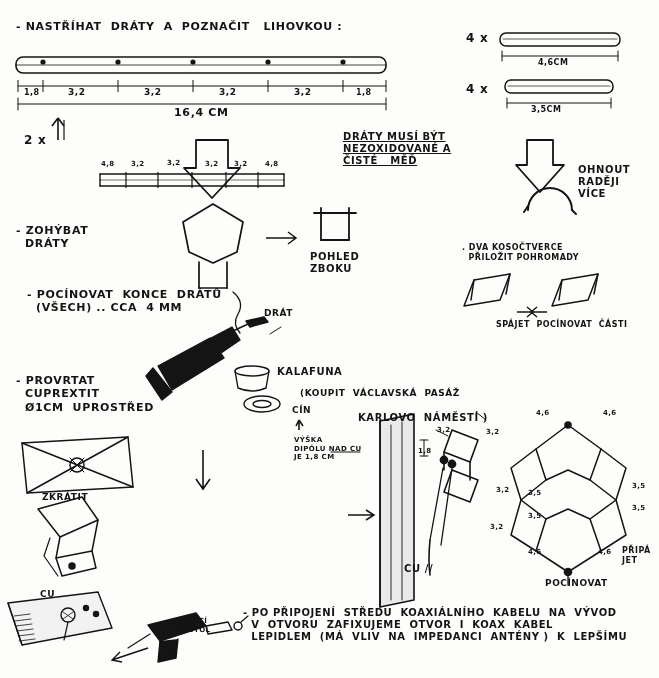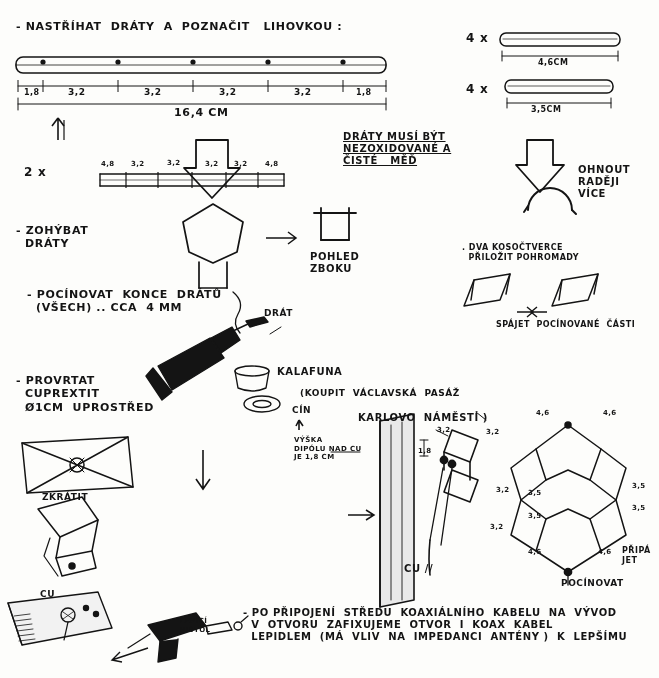--- a/index.html
+++ b/index.html
@@ -264,21 +264,21 @@
 <div class="txt s9" style="left:219px;top:87px;">3,2</div>
 <div class="txt s9" style="left:294px;top:87px;">3,2</div>
 <div class="txt s8" style="left:356px;top:88px;">1,8</div>
 <div class="txt s11" style="left:174px;top:106px;">16,4 CM</div>
 
 <div class="txt s12" style="left:466px;top:31px;">4 x</div>
 <div class="txt s8" style="left:538px;top:58px;">4,6CM</div>
 <div class="txt s12" style="left:466px;top:82px;">4 x</div>
 <div class="txt s8" style="left:531px;top:105px;">3,5CM</div>
 
-<div class="txt s12" style="left:24px;top:133px;margin-top:32px;">2 x</div>
+<div class="txt s12" style="left:24px;top:133px;">2 x</div>
 
 <div class="txt s7" style="left:101px;top:160px;">4,8</div>
 <div class="txt s7" style="left:131px;top:160px;">3,2</div>
 <div class="txt s7" style="left:167px;top:159px;">3,2</div>
 <div class="txt s7" style="left:205px;top:160px;">3,2</div>
 <div class="txt s7" style="left:234px;top:160px;">3,2</div>
 <div class="txt s7" style="left:265px;top:160px;">4,8</div>
 
 <div class="txt s10" style="left:343px;top:131px;text-decoration:underline;">DRÁTY MUSÍ BÝT
 NEZOXIDOVANÉ A
@@ -287,21 +287,21 @@
 RADĚJI
 VÍCE</div>
 
 <div class="txt s11" style="left:16px;top:224px;">- ZOHÝBAT
   DRÁTY</div>
 <div class="txt s10" style="left:310px;top:251px;">POHLED
 ZBOKU</div>
 
 <div class="txt s8" style="left:462px;top:243px;">. DVA KOSOČTVERCE
   PŘILOŽIT POHROMADY</div>
-<div class="txt s8" style="left:496px;top:320px;">SPÁJET  POCÍNOVANÉ  ČÁSTI</div>
+<div class="txt s8" style="left:496px;top:320px;">SPÁJET  POCÍNOVAT  ČÁSTI</div>
 
 <div class="txt s11" style="left:16px;top:288px;margin-left:11px;">- POCÍNOVAT  KONCE  DRÁTŮ
   (VŠECH) .. CCA  4 MM</div>
 
 <div class="txt s9" style="left:264px;top:308px;">DRÁT</div>
 <div class="txt s10" style="left:277px;top:366px;">KALAFUNA</div>
 <div class="txt s9" style="left:300px;top:388px;">(KOUPIT  VÁCLAVSKÁ  PASÁŽ</div>
 <div class="txt s9" style="left:292px;top:405px;">CÍN</div>
 <div class="txt s10" style="left:358px;top:412px;">KARLOVO  NÁMĚSTÍ )</div>
 
@@ -323,21 +323,21 @@
 <div class="txt s7" style="left:603px;top:409px;">4,6</div>
 <div class="txt s7" style="left:528px;top:489px;">3,5</div>
 <div class="txt s7" style="left:632px;top:482px;">3,5</div>
 <div class="txt s7" style="left:528px;top:512px;">3,5</div>
 <div class="txt s7" style="left:632px;top:504px;">3,5</div>
 <div class="txt s7" style="left:528px;top:548px;">4,6</div>
 <div class="txt s7" style="left:598px;top:548px;">4,6</div>
 
 <div class="txt s8" style="left:622px;top:546px;">PŘIPÁ
 JET</div>
-<div class="txt s9" style="left:545px;top:578px;margin-left:16px;">POCÍNOVAT</div>
+<div class="txt s9" style="left:545px;top:578px;">POCÍNOVAT</div>
 
 <div class="txt s9" style="left:42px;top:492px;">ZKRÁTIT</div>
 
 <div class="txt s9" style="left:40px;top:589px;">CU</div>
 <div class="txt s10" style="left:404px;top:563px;">CU //</div>
 
 <div class="txt s7" style="left:180px;top:617px;">LEPÍCÍ
 PISTOL</div>
 <div class="txt s10" style="left:243px;top:607px;">- PO PŘIPOJENÍ  STŘEDU  KOAXIÁLNÍHO  KABELU  NA  VÝVOD
   V  OTVORU  ZAFIXUJEME  OTVOR  I  KOAX  KABEL

